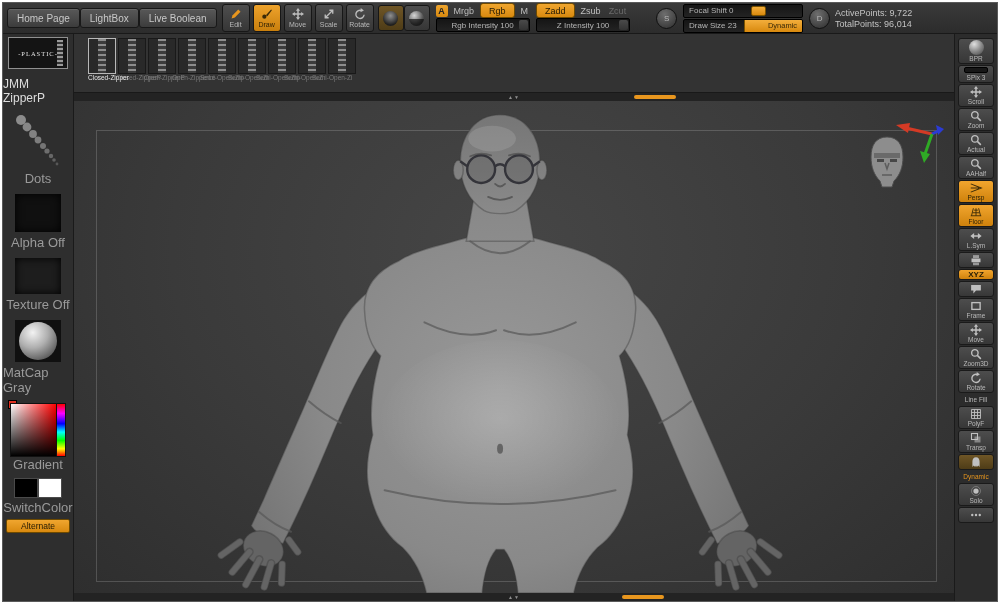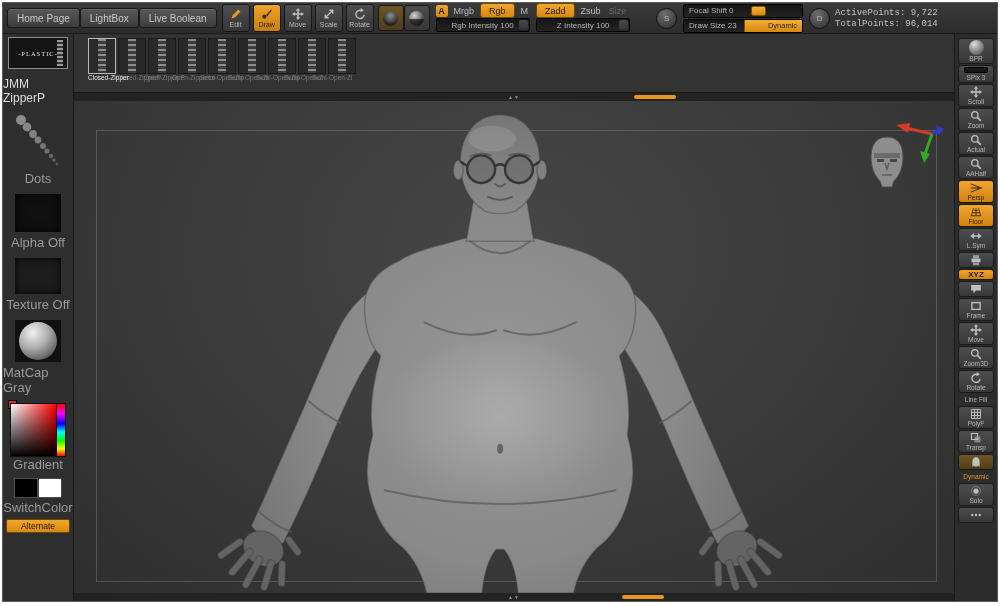--- a/index.html
+++ b/index.html
@@ -26,21 +26,21 @@
   .pill{height:13px;display:flex;align-items:center;padding:0 8px;border-radius:3px;font-size:9px;background:linear-gradient(#f0a62f,#d8890f);color:#241a04;border:1px solid #6e4a00;}
   .slider{position:relative;width:92px;height:12px;background:linear-gradient(#151515,#232323);border:1px solid #000;border-radius:2px;display:flex;align-items:center;justify-content:center;font-size:8px;color:#b5b5b5;overflow:hidden;white-space:nowrap;}
   .slider .ghandle{position:absolute;right:1px;top:1px;bottom:1px;width:9px;background:linear-gradient(#4a4a4a,#333);border-radius:2px;}
   .slider.fs,.slider.ds{width:118px;justify-content:flex-start;}
   .slider.fs .sl-label{padding-left:5px;}
   .slider .handle{position:absolute;left:57%;top:1px;bottom:1px;width:13px;background:linear-gradient(#f3ae3c,#d8890e);border-radius:2px;border:1px solid #7a5200;}
   .slider.ds .sl-label{padding-left:5px;z-index:1;}
   .slider.ds .fill{margin-left:auto;height:100%;width:44%;background:linear-gradient(#f3ae3c,#d8890e);color:#3a2a08;display:flex;align-items:center;justify-content:flex-end;padding-right:5px;font-size:7.5px;border-left:1px solid #7a5200;}
   .dial{width:19px;height:19px;border-radius:50%;background:radial-gradient(circle at 40% 28%,#6e6e6e,#2d2d2d);border:1px solid #101010;display:flex;align-items:center;justify-content:center;font-size:8px;color:#b9b9b9;margin-left:26px;flex:none;}
   .dial.d2{margin-left:6px;}
-  .stats{display:flex;flex-direction:column;gap:1px;font-size:9px;color:#c3c3c3;margin-left:5px;line-height:10px;font-family:Liberation Mono, monospace;}
+  .stats{display:flex;flex-direction:column;gap:1px;font-size:9px;color:#c3c3c3;margin-left:5px;line-height:10px;}
   
   .main{display:flex;height:567px;}
   
   .lp{width:70px;flex:none;background:#2e2e2e;border-right:1px solid #1a1a1a;display:flex;flex-direction:column;align-items:center;padding-top:3px;}
   .lp-thumb{width:58px;height:30px;background:#141414;border:1px solid #909090;position:relative;display:flex;align-items:center;justify-content:center;flex:none;}
   .lp-thumb .ptxt{font-family:"Liberation Serif",serif;font-size:6.5px;letter-spacing:1px;color:#e3e3e3;}
   .zipstrip{position:absolute;right:4px;top:2px;bottom:2px;width:6px;background:repeating-linear-gradient(180deg,#9a9a9a 0 2px,#333 2px 4px);}
   .lp-name{font-size:12px;color:#ddd;margin:8px 0 3px;}
   .lp-label{font-size:13px;color:#9a9a9a;margin:2px 0 0;}
   .alpha-sq{width:46px;height:38px;background:#101010;border:1px solid #2e2e2e;box-shadow:inset 0 0 10px #000;margin-top:7px;}
@@ -215,21 +215,21 @@
       <div class="slider">
         <span>Rgb Intensity 100</span>
         <span class="ghandle"></span>
       </div>
     </div>
 
     <div class="col" style="margin-left:6px">
       <div class="row">
         <span class="pill">Zadd</span>
         <span class="txt-btn">Zsub</span>
-        <span class="txt-btn dim">Size</span>
+        <span class="txt-btn dim">Zcut</span>
       </div>
       <div class="slider">
         <span>Z Intensity 100</span>
         <span class="ghandle"></span>
       </div>
     </div>
 
     <div class="dial">
       <span>S</span>
     </div>

